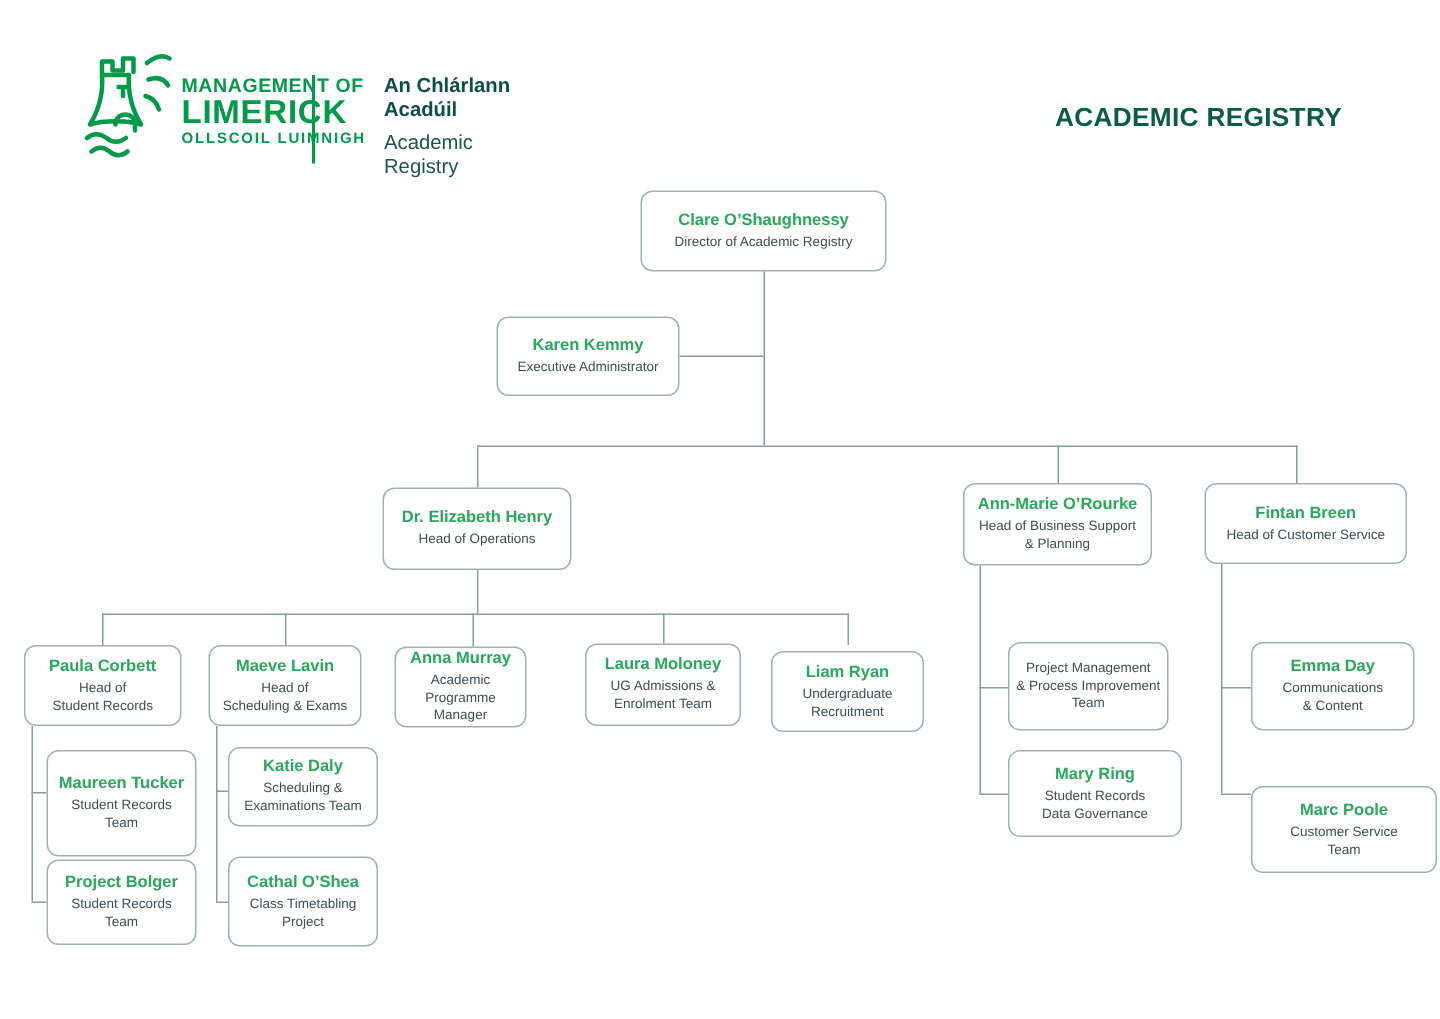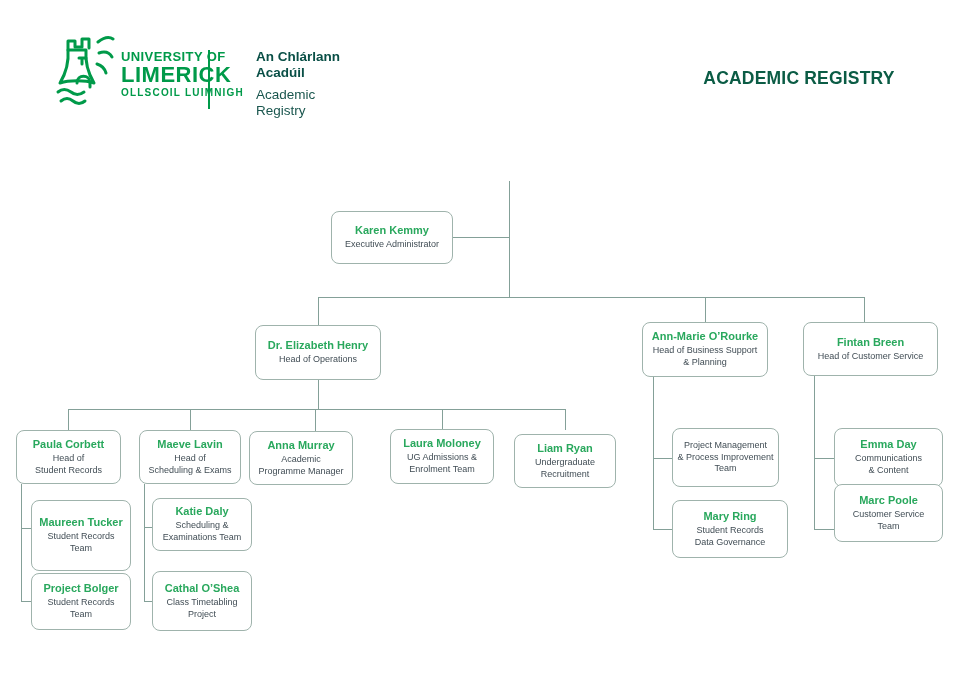--- a/index.html
+++ b/index.html
@@ -43,21 +43,21 @@
     <path d="M27 24 h7 M30 24 v6"></path>
     <path d="M25 49 c0 -9 13 -9 13 0 v4"></path>
     <path d="M6 58 q6 -5 13 0 q6 5 13 0"></path>
     <path d="M9 67 q6 -5 12 0 q6 5 12 0"></path>
     <path d="M46 8 q9 -7 15 -3"></path>
     <path d="M47 19 q9 -3 13 4"></path>
     <path d="M45 30 q7 2 9 9"></path>
   </svg>
 
   <div class="logo-text">
-    <div class="logo-u1">UNIVERSITY OF</div>
+    <div class="logo-u1">MANAGEMENT OF</div>
     <div class="logo-u2">LIMERICK</div>
     <div class="logo-u3">OLLSCOIL LUIMNIGH</div>
   </div>
 
   <div class="logo-divider"></div>
 
   <div class="dept">
     <div class="dept-irish">An Chlárlann
 Acadúil</div>
     <div class="dept-en">Academic
@@ -92,20 +92,24 @@
   <div class="line" style="left:144px;top:601px;width:8px;height:1px"></div>
 
   <div class="line" style="left:653px;top:377px;width:1px;height:152px"></div>
   <div class="line" style="left:653px;top:458px;width:19px;height:1px"></div>
   <div class="line" style="left:653px;top:529px;width:19px;height:1px"></div>
 
   <div class="line" style="left:814px;top:376px;width:1px;height:153px"></div>
   <div class="line" style="left:814px;top:458px;width:20px;height:1px"></div>
   <div class="line" style="left:814px;top:529px;width:20px;height:1px"></div>
 
+  <div class="node" style="left:427px;top:127px;width:164px;height:54px">
+    <div class="node-name">Clare O’Shaughnessy</div>
+    <div class="node-role">Director of Academic Registry</div>
+  </div>
 
   <div class="node" style="left:331px;top:211px;width:122px;height:53px">
     <div class="node-name">Karen Kemmy</div>
     <div class="node-role">Executive Administrator</div>
   </div>
 
   <div class="node" style="left:255px;top:325px;width:126px;height:55px">
     <div class="node-name">Dr. Elizabeth Henry</div>
     <div class="node-role">Head of Operations</div>
   </div>
@@ -126,21 +130,21 @@
     <div class="node-role">Head of
 Student Records</div>
   </div>
 
   <div class="node" style="left:139px;top:430px;width:102px;height:54px">
     <div class="node-name">Maeve Lavin</div>
     <div class="node-role">Head of
 Scheduling &amp; Exams</div>
   </div>
 
-  <div class="node" style="left:249px;top:431px;width:104px;height:54px">
+  <div class="node" style="left:263px;top:431px;width:88px;height:54px">
     <div class="node-name">Anna Murray</div>
     <div class="node-role">Academic
 Programme Manager</div>
   </div>
 
   <div class="node" style="left:390px;top:429px;width:104px;height:55px">
     <div class="node-name">Laura Moloney</div>
     <div class="node-role">UG Admissions &amp;
 Enrolment Team</div>
   </div>
@@ -186,19 +190,19 @@
     <div class="node-role">Student Records
 Data Governance</div>
   </div>
 
   <div class="node" style="left:834px;top:428px;width:109px;height:59px">
     <div class="node-name">Emma Day</div>
     <div class="node-role">Communications
 &amp; Content</div>
   </div>
 
-  <div class="node" style="left:834px;top:484px;width:109px;height:58px">
+  <div class="node" style="left:834px;top:524px;width:124px;height:58px">
     <div class="node-name">Marc Poole</div>
     <div class="node-role">Customer Service
 Team</div>
   </div>
 
 </div>
 
 </body></html>

